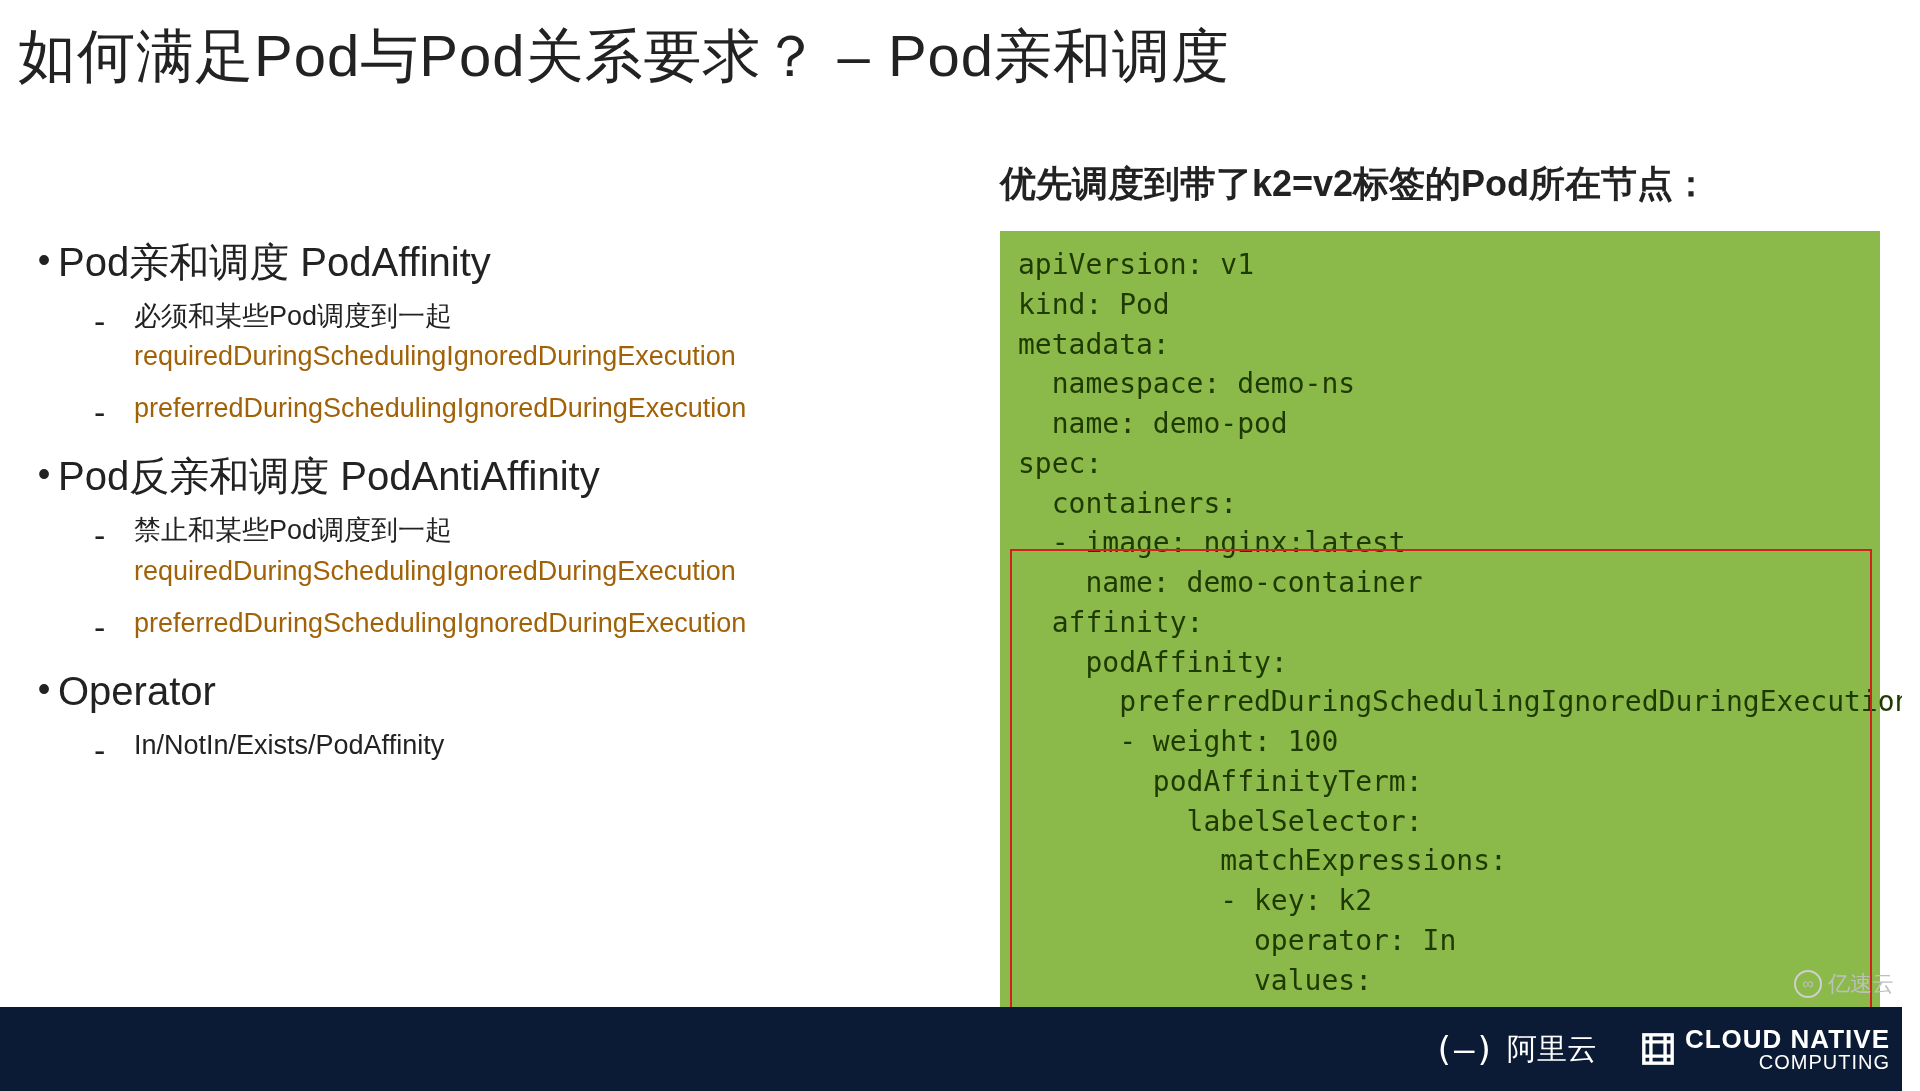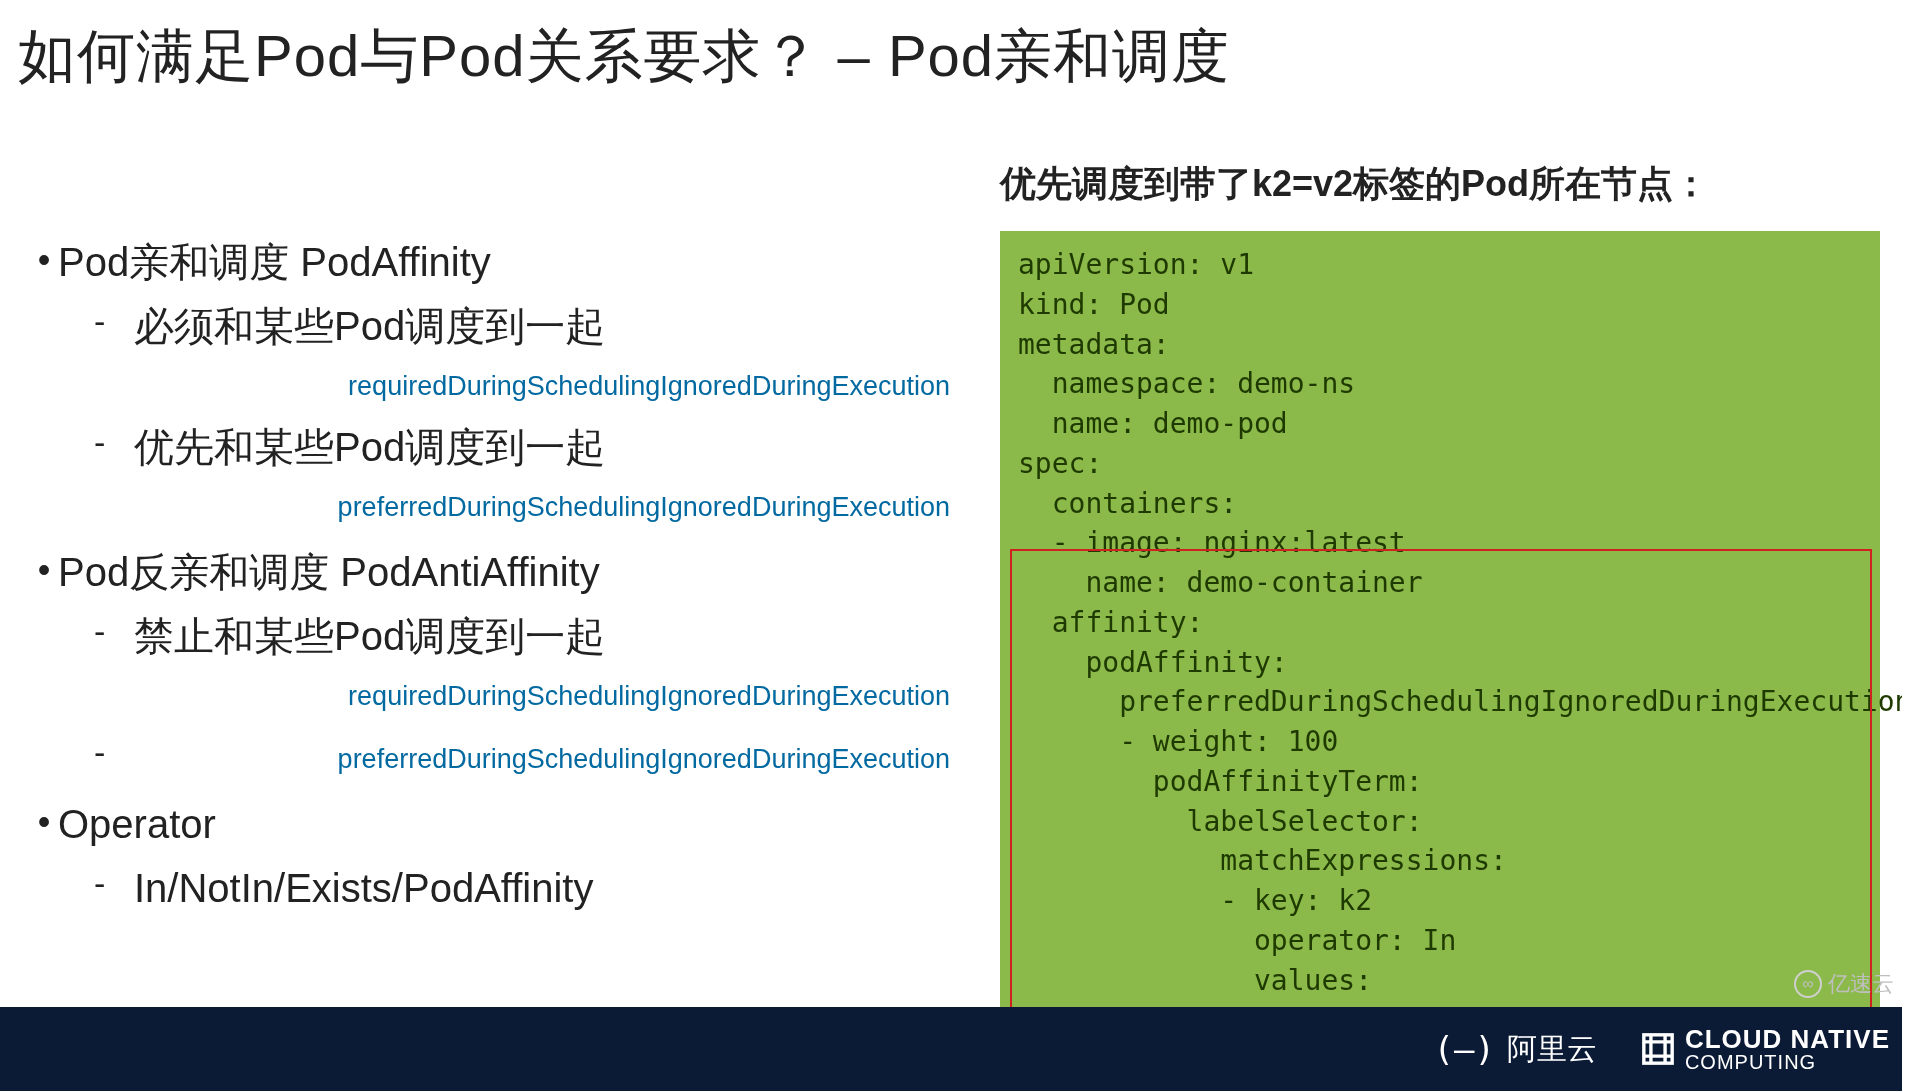--- a/index.html
+++ b/index.html
@@ -7,30 +7,30 @@
   .slide { position: relative; width: 1902px; height: 1091px; overflow: hidden; }
   .title { position: absolute; left: 18px; top: 18px; font-size: 58px; font-weight: 400; letter-spacing: 1px; }
   .left { position: absolute; left: 30px; top: 235px; width: 920px; }
   .b1 { font-size: 40px; line-height: 1.35; margin-bottom: 8px; display:flex; }
   .b1 .dot { width: 28px; flex: 0 0 28px; text-align:center; font-size: 36px; line-height: 1.4; }
   .b1 .txt { flex: 1; }
   .b1 .italic { }
   .b2 { margin-left: 64px; display:flex; margin-top: 6px; }
   .b2 .dash { width: 40px; flex: 0 0 40px; font-size: 34px; line-height: 1.45; }
   .b2 .col { flex:1; }
-  .b2-main { font-size: 40px; line-height: 1.45; }
-  .b2-sub { font-size: 27px; color: #0369a1; margin-top: 16px; margin-bottom: 10px; text-align: right; }
+  .b2-main { font-size: 27px; line-height: 1.45; }
+  .b2-sub { font-size: 27px; color: #a16207; margin-top: 5px; margin-bottom: 10px; }
   .right { position: absolute; left: 1000px; top: 160px; width: 880px; }
   .right-caption { font-size: 36px; margin-bottom: 22px; font-weight: bold; }
   .code { font-family: "Menlo","Consolas","DejaVu Sans Mono",monospace; font-size: 28px; line-height: 1.42; background: #8bba4a; color: #1f3a00; padding: 14px 18px; white-space: pre; position: relative; }
   .code .hl { position: absolute; left: 10px; right: 8px; border: 2px solid #d02020; top: 318px; height: 460px; pointer-events: none; }
   .footer { position: absolute; left: 0; bottom: 0; width: 1920px; height: 84px; background: #0b1a35; display:flex; align-items:center; justify-content:flex-end; color:#fff; padding-right: 30px; gap: 44px; }
   .brand { display:flex; align-items:center; gap:12px; font-size: 30px; font-weight: 500; }
   .brand .glyph { font-family: monospace; font-size: 34px; }
-  .brand2 { display:flex; align-items:center; gap:10px; font-weight:700; font-size: 26px; line-height: 1; letter-spacing: 1px; }
+  .brand2 { display:flex; align-items:center; gap:10px; font-weight:700; font-size: 26px; line-height: 1; letter-spacing: 1px; text-align: right; }
   .brand2 svg { width: 34px; height: 34px; }
   .watermark { position:absolute; right: 8px; bottom: 92px; color:#bfbfbf; font-size: 22px; display:flex; align-items:center; gap:6px; }
   .watermark .circ { width:28px; height:28px; border:2px solid #cfcfcf; border-radius:50%; display:flex; align-items:center; justify-content:center; font-size:16px; }
 </style>
 </head>
 <body>
 
 <div class="slide">
 
   <div class="title">如何满足Pod与Pod关系要求？  – Pod亲和调度</div>
@@ -46,21 +46,20 @@
     <div class="b2">
       <div class="dash">-</div>
       <div class="col">
         <div class="b2-main">必须和某些Pod调度到一起</div>
         <div class="b2-sub">requiredDuringSchedulingIgnoredDuringExecution</div>
       </div>
     </div>
     <div class="b2">
       <div class="dash">-</div>
       <div class="col">
-        <div class="b2-main">优先和某些Pod调度到一起</div>
         <div class="b2-sub">preferredDuringSchedulingIgnoredDuringExecution</div>
       </div>
     </div>
 
     <div class="b1" style="margin-top:12px">
       <div class="dot">•</div>
       <div class="txt">
         <span>Pod反亲和调度 </span><span class="italic">PodAntiAffinity</span>
       </div>
     </div>

